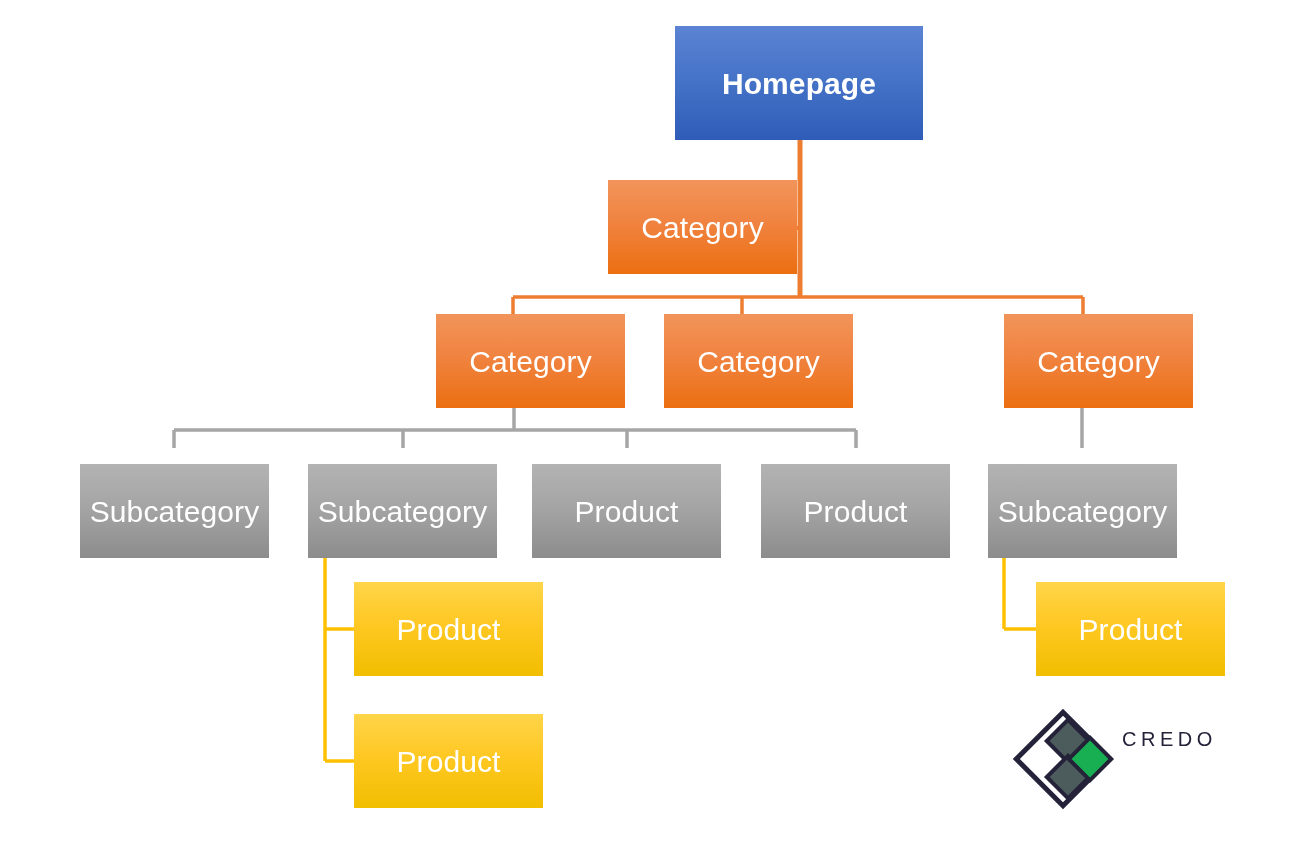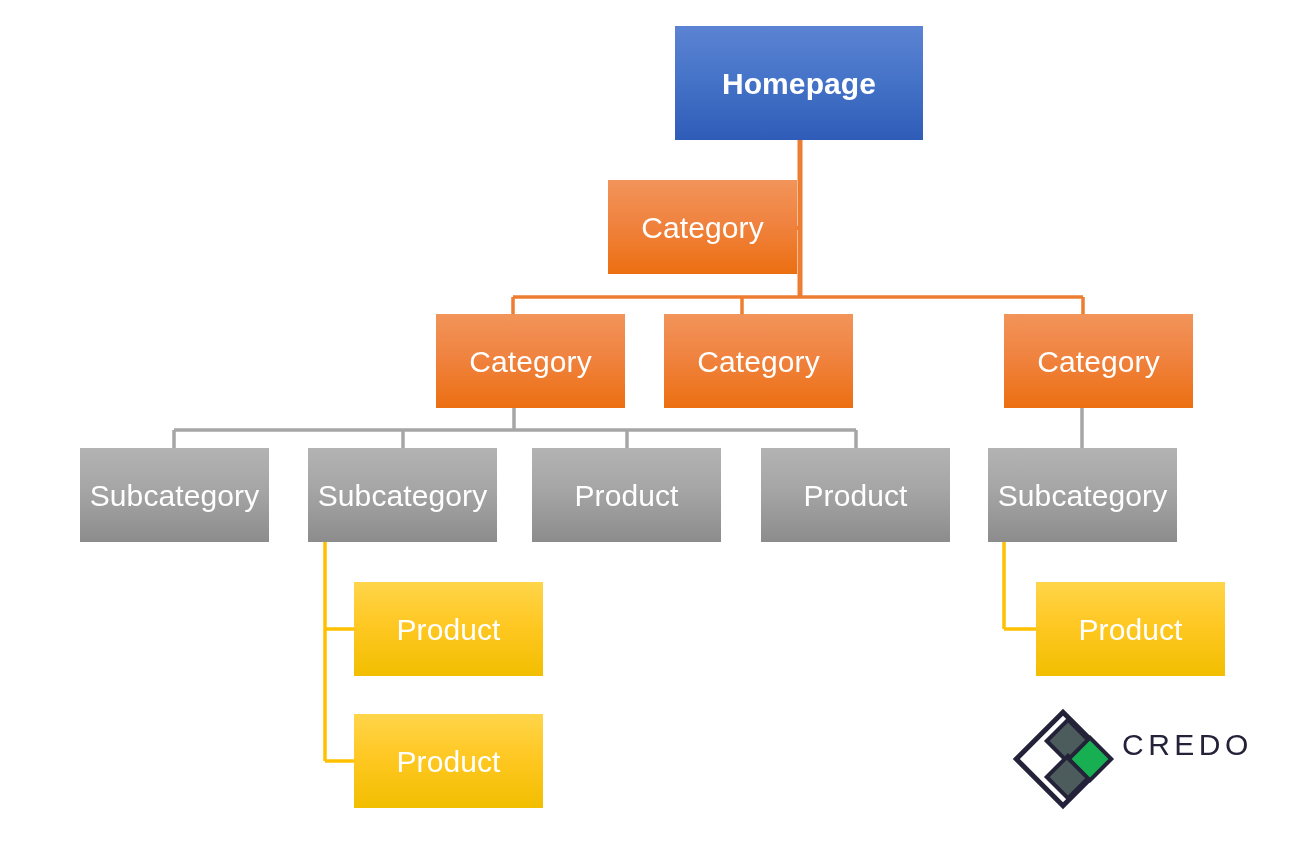--- a/index.html
+++ b/index.html
@@ -44,20 +44,21 @@
   .node-blue {
     background: linear-gradient(to bottom, #5C83D3 0%, #4674C8 45%, #2F5CB8 100%);
     font-weight: 700;
   }
   .node-orange {
     background: linear-gradient(to bottom, #F2945A 0%, #F08340 45%, #EC6F11 100%);
     margin-left: 16px;
   }
   .node-gray {
     background: linear-gradient(to bottom, #B3B3B3 0%, #A5A5A5 45%, #8C8C8C 100%);
+    margin-top: 16px;
   }
   .node-yellow {
     background: linear-gradient(to bottom, #FFD githubnull 0%, #FFC820 45%, #F2BE00 100%);
   }
   .node-yellow {
     background: linear-gradient(to bottom, #FFD54A 0%, #FFC823 45%, #F2BE00 100%);
   }
 
   
   #credo-logo {
@@ -75,21 +76,21 @@
     height: 118px;
   }
   #credo-wordmark {
     position: absolute;
     left: 118px;
     top: 28px;
     width: 130px;
     height: 42px;
   }
   .credo-text {
-    font-size: 30px;
+    font-size: 20px;
     letter-spacing: 4.5px;
     color: #242239;
     font-family: "Liberation Sans", sans-serif;
     font-weight: 400;
   }
 </style>
 </head>
 <body>
 
 <div id="canvas">

